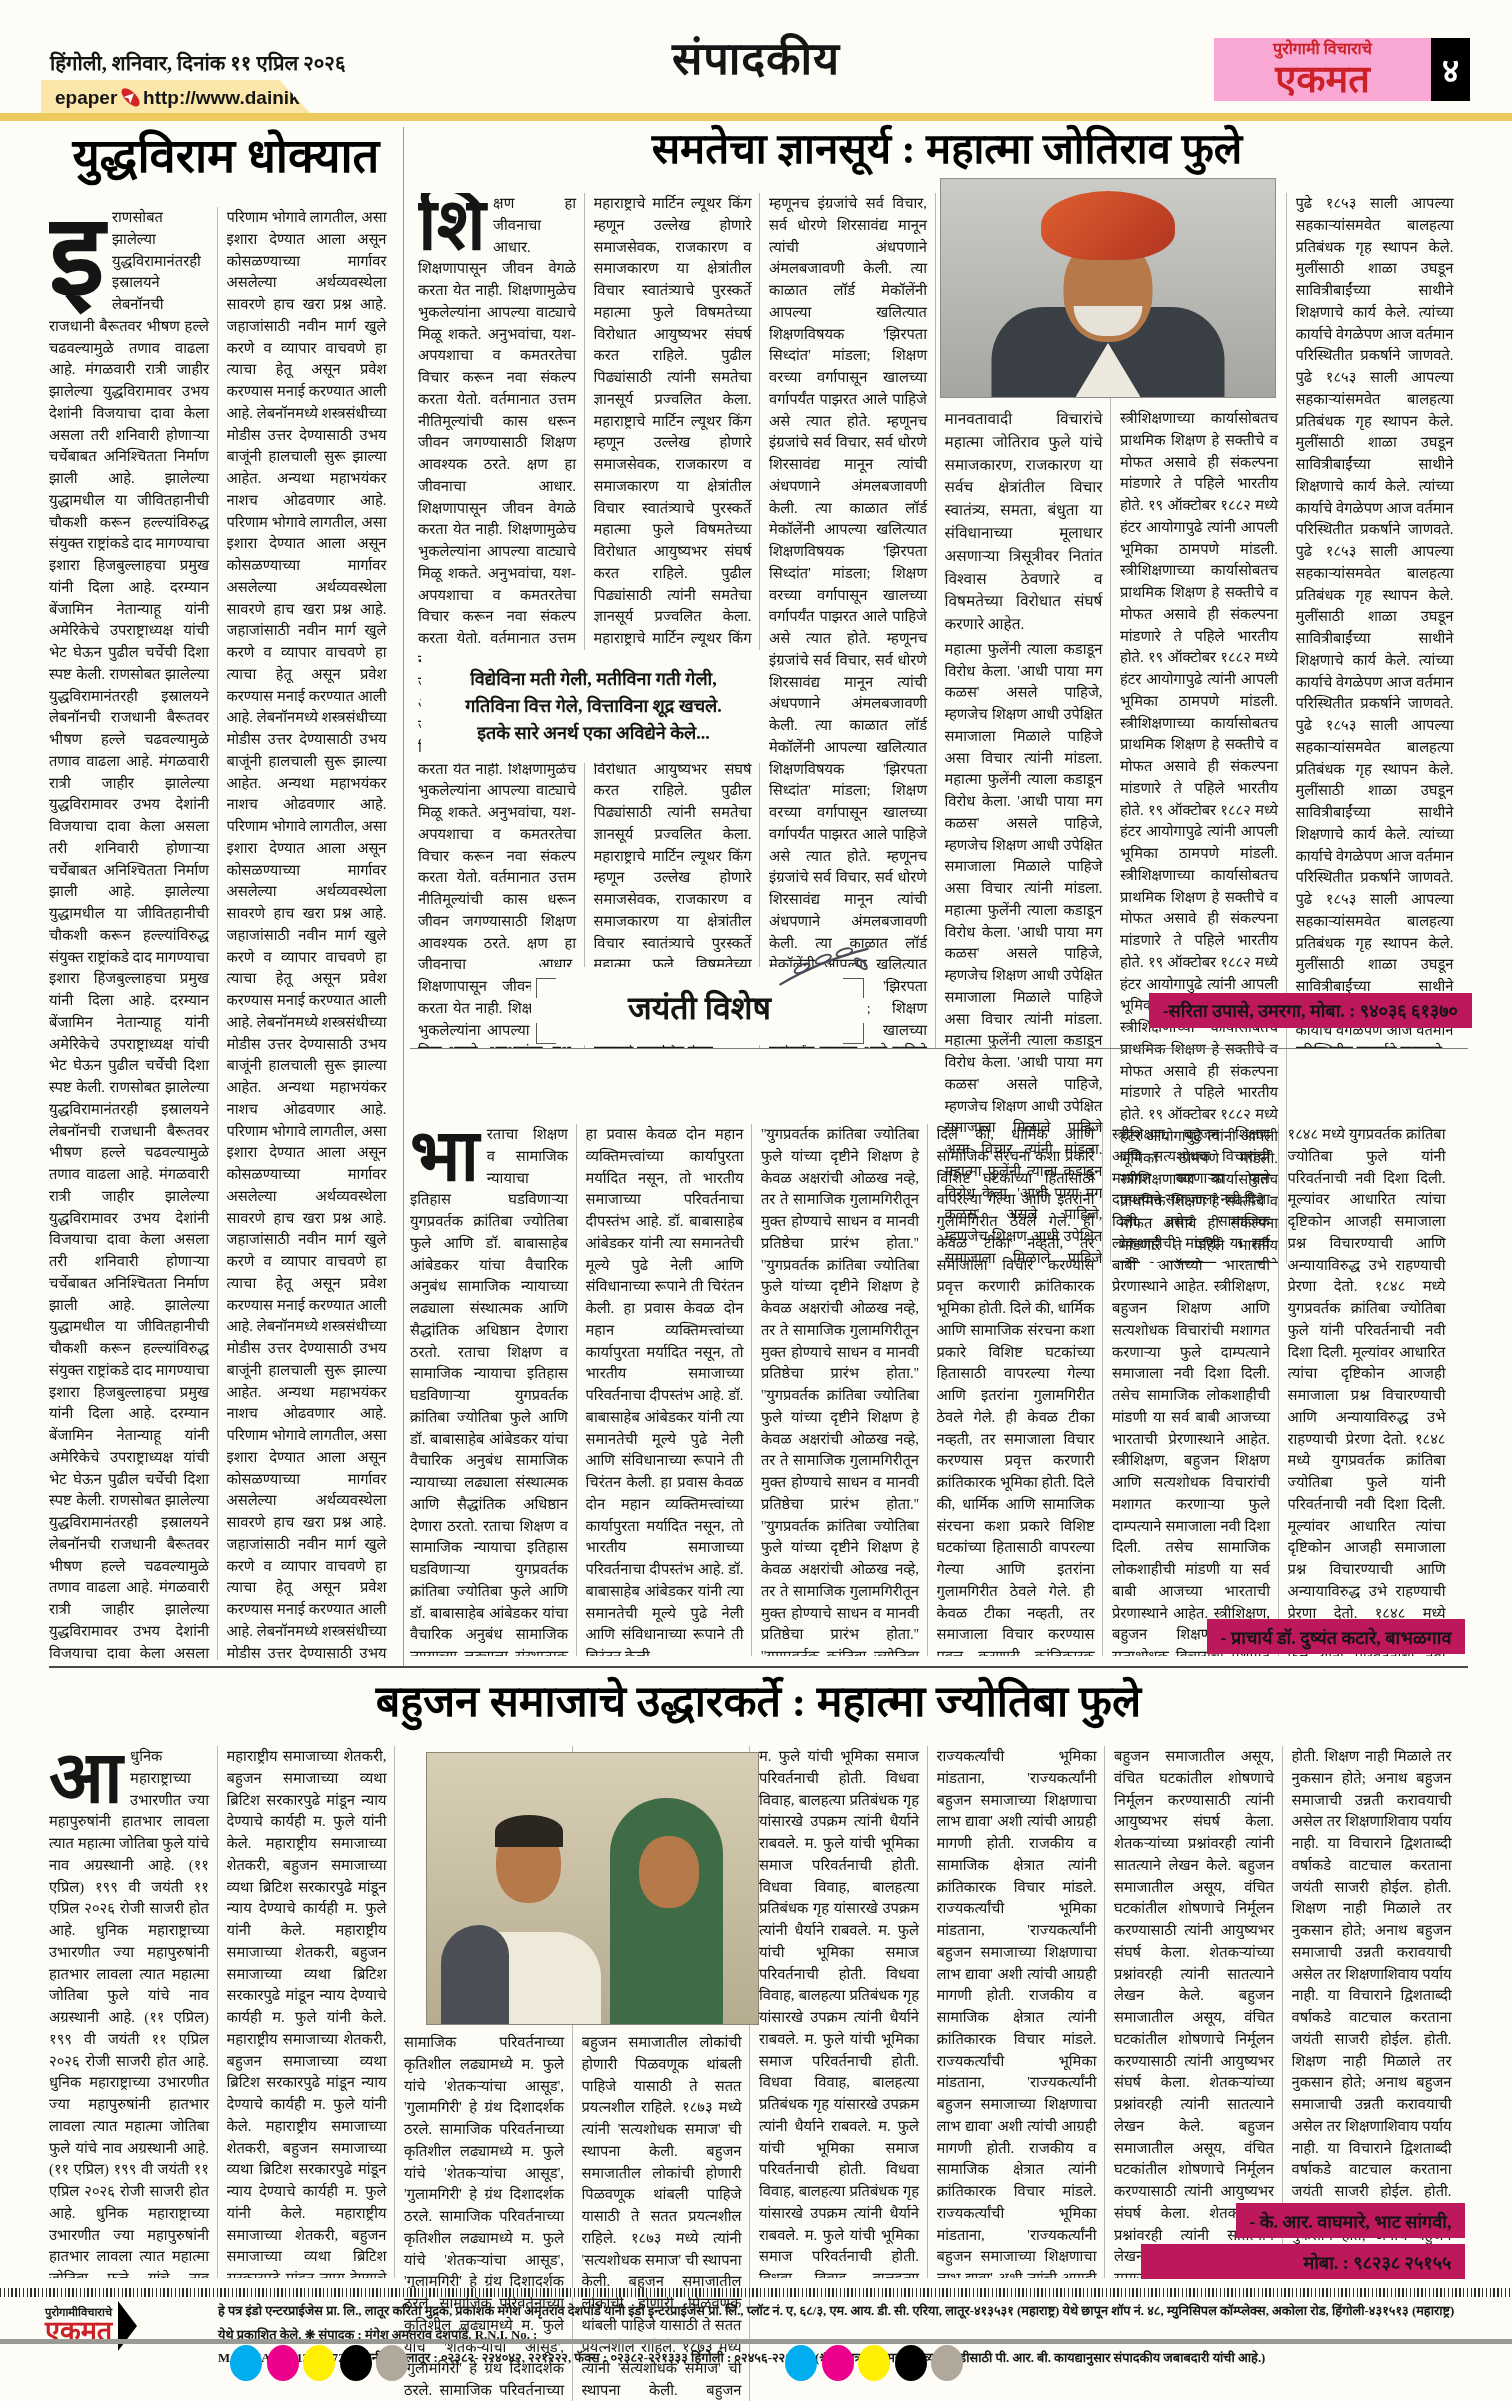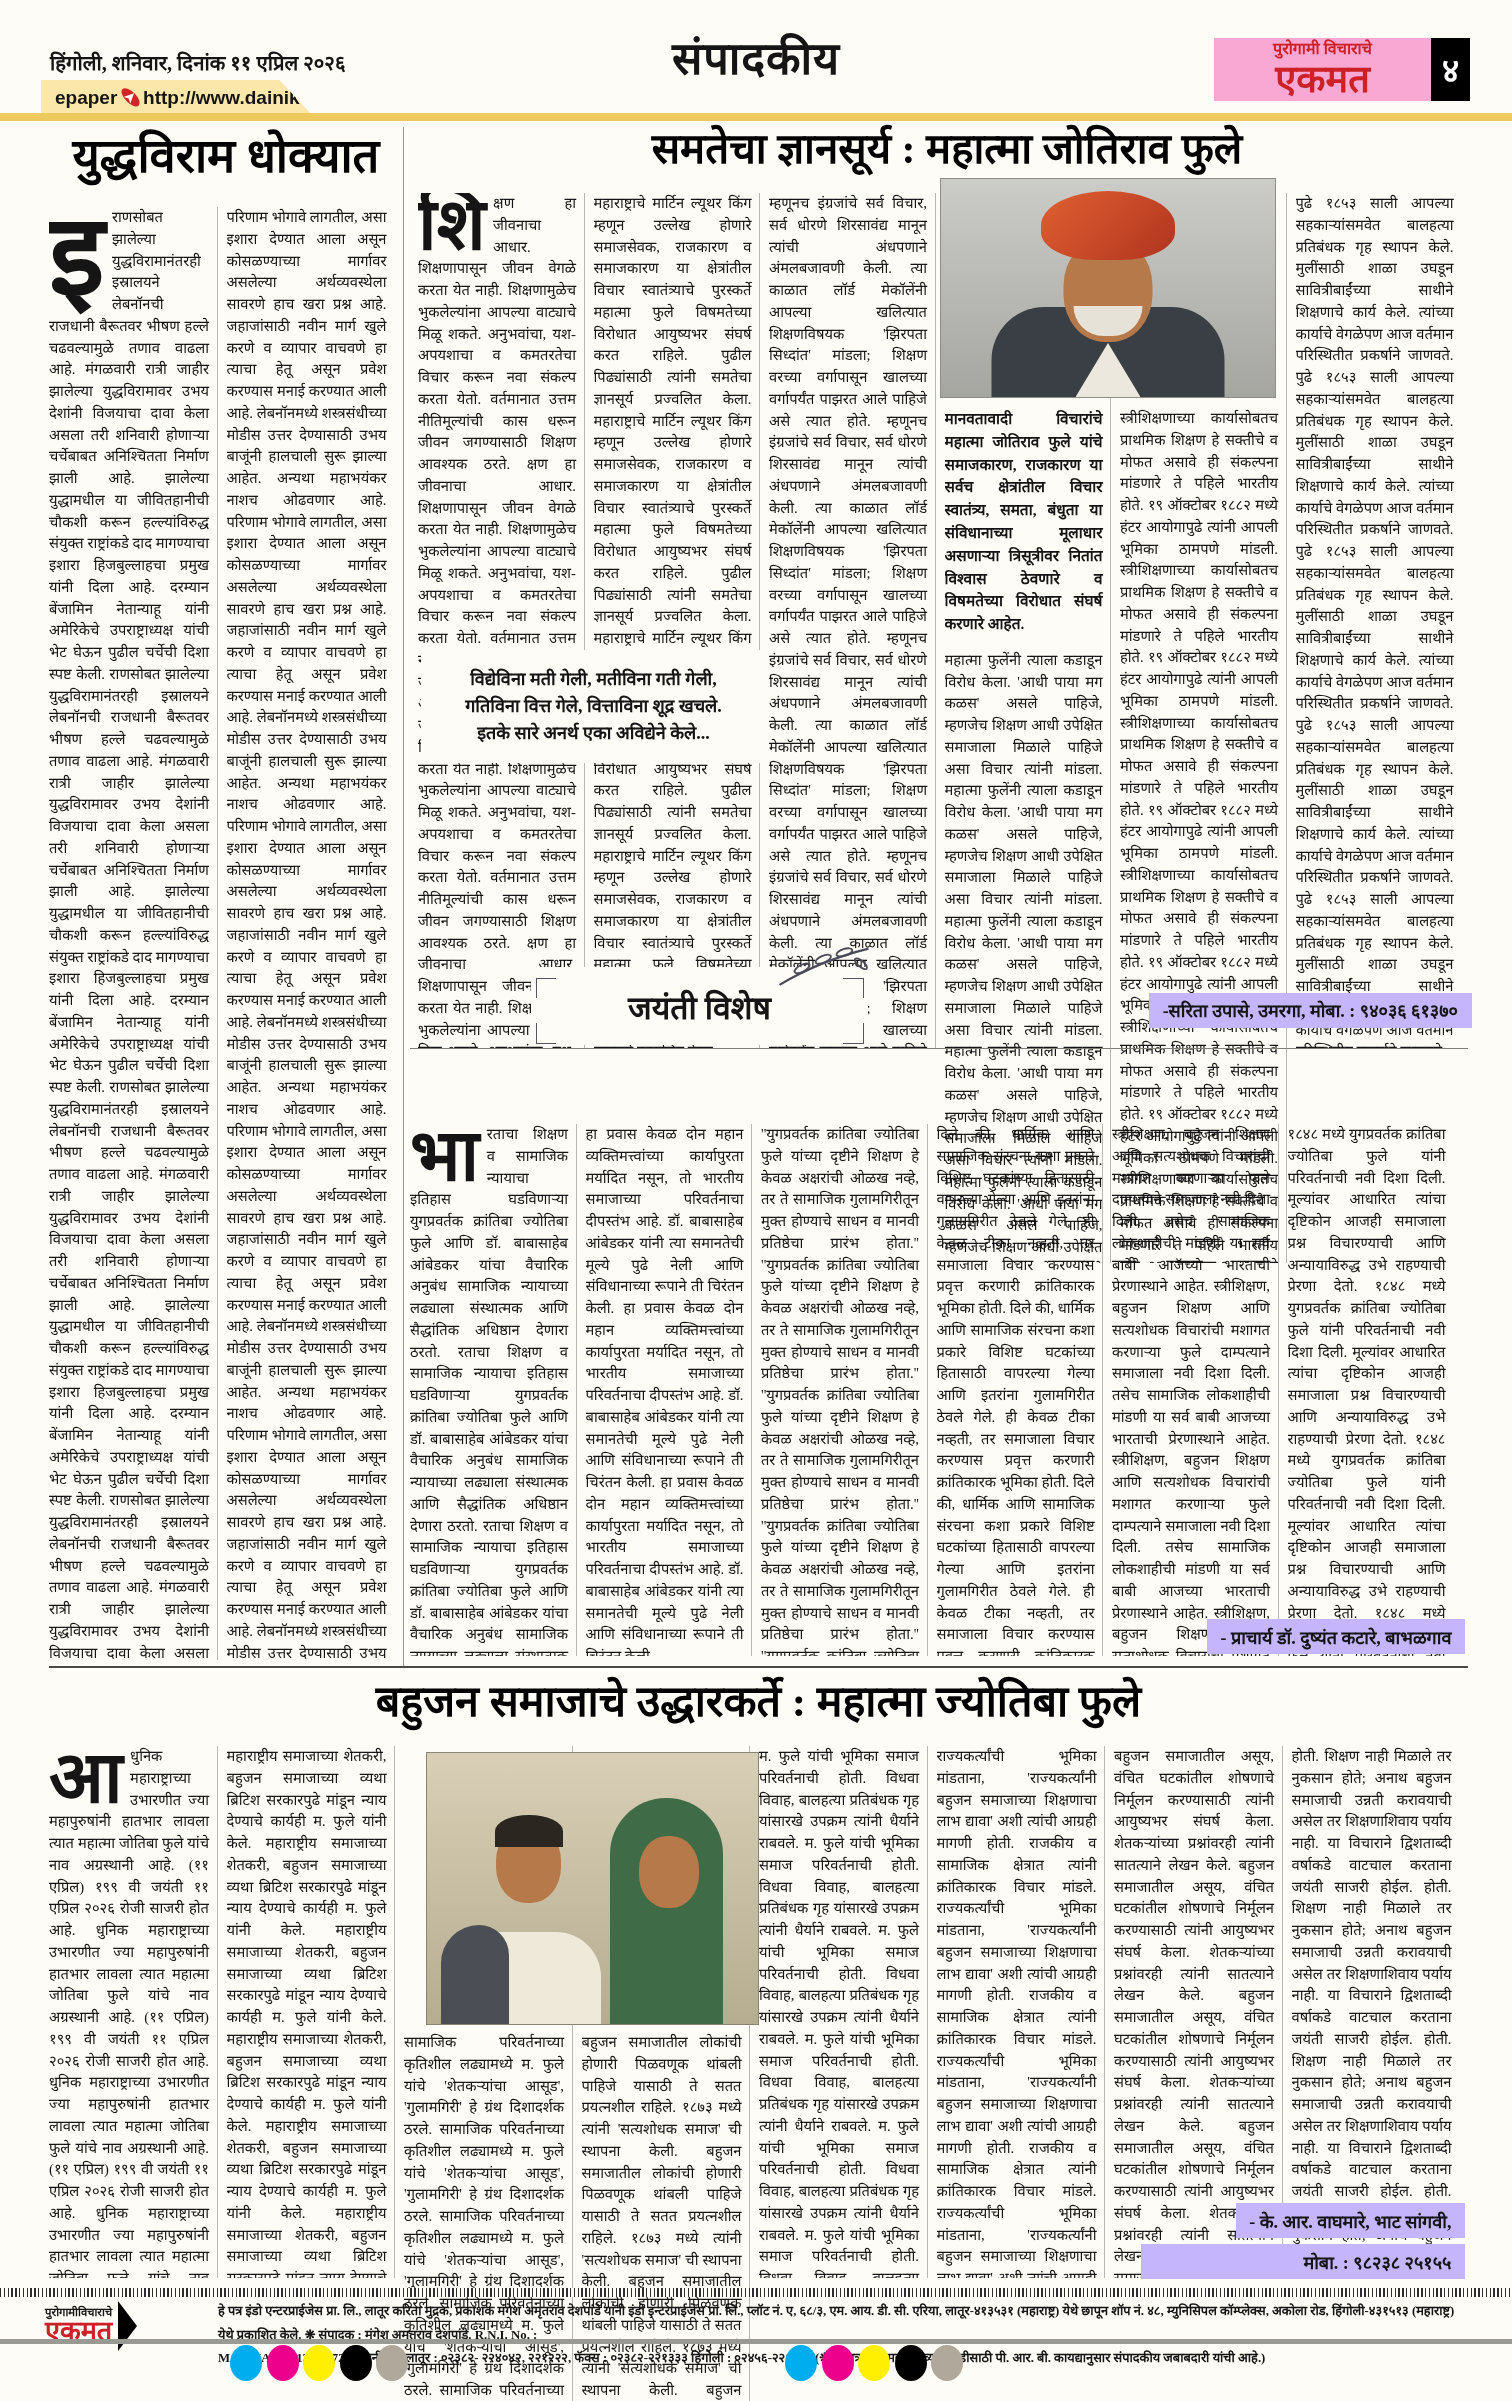--- a/index.html
+++ b/index.html
@@ -24,22 +24,22 @@
   
   .article{position:absolute;}
   .headline{position:absolute;left:0;width:100%;text-align:center;font-weight:800;color:#000;line-height:1.05;}
   .cols{position:absolute;display:flex;}
   .col{height:100%;overflow:hidden;text-align:justify;font-size:14.7px;line-height:1.48;
        padding-right:7.5px;margin-right:9px;border-right:0.8px solid #b9b9b4;}
   .col:last-child{border-right:none;margin-right:0;padding-right:0;}
   .dropcap{float:left;font-weight:700;line-height:.82;margin:3px 7.5px 0 0;}
   .dc-big{font-size:113px;}
   .dc-med{font-size:72px;}
-  .intro-bold{font-weight:700;font-size:15.4px;margin-bottom:14px;}
-  .byline{position:absolute;background:#c4b5fd;font-weight:700;font-size:18px;
+  .intro-bold{font-weight:400;font-size:15.4px;margin-bottom:3px;}
+  .byline{position:absolute;background:#be185d;font-weight:700;font-size:18px;
           padding:5.3px 13.6px;text-align:right;white-space:nowrap;}
   
   .a1{left:49px;top:127px;width:354px;height:1539px;border-right:0.8px solid #9a9a94;}
   .a1 .headline{top:4.5px;font-size:47px;}
   .a1 .cols{top:80px;left:0;width:354px;height:1453px;}
   .a1 .col{width:160px;}
   .a2{left:418px;top:127px;width:1058px;height:922px;}
   .a2 .headline{top:0;font-size:42px;}
   .a2 .cols{top:66px;left:0;width:1058px;height:855px;}
   .a2 .col{width:158px;}

